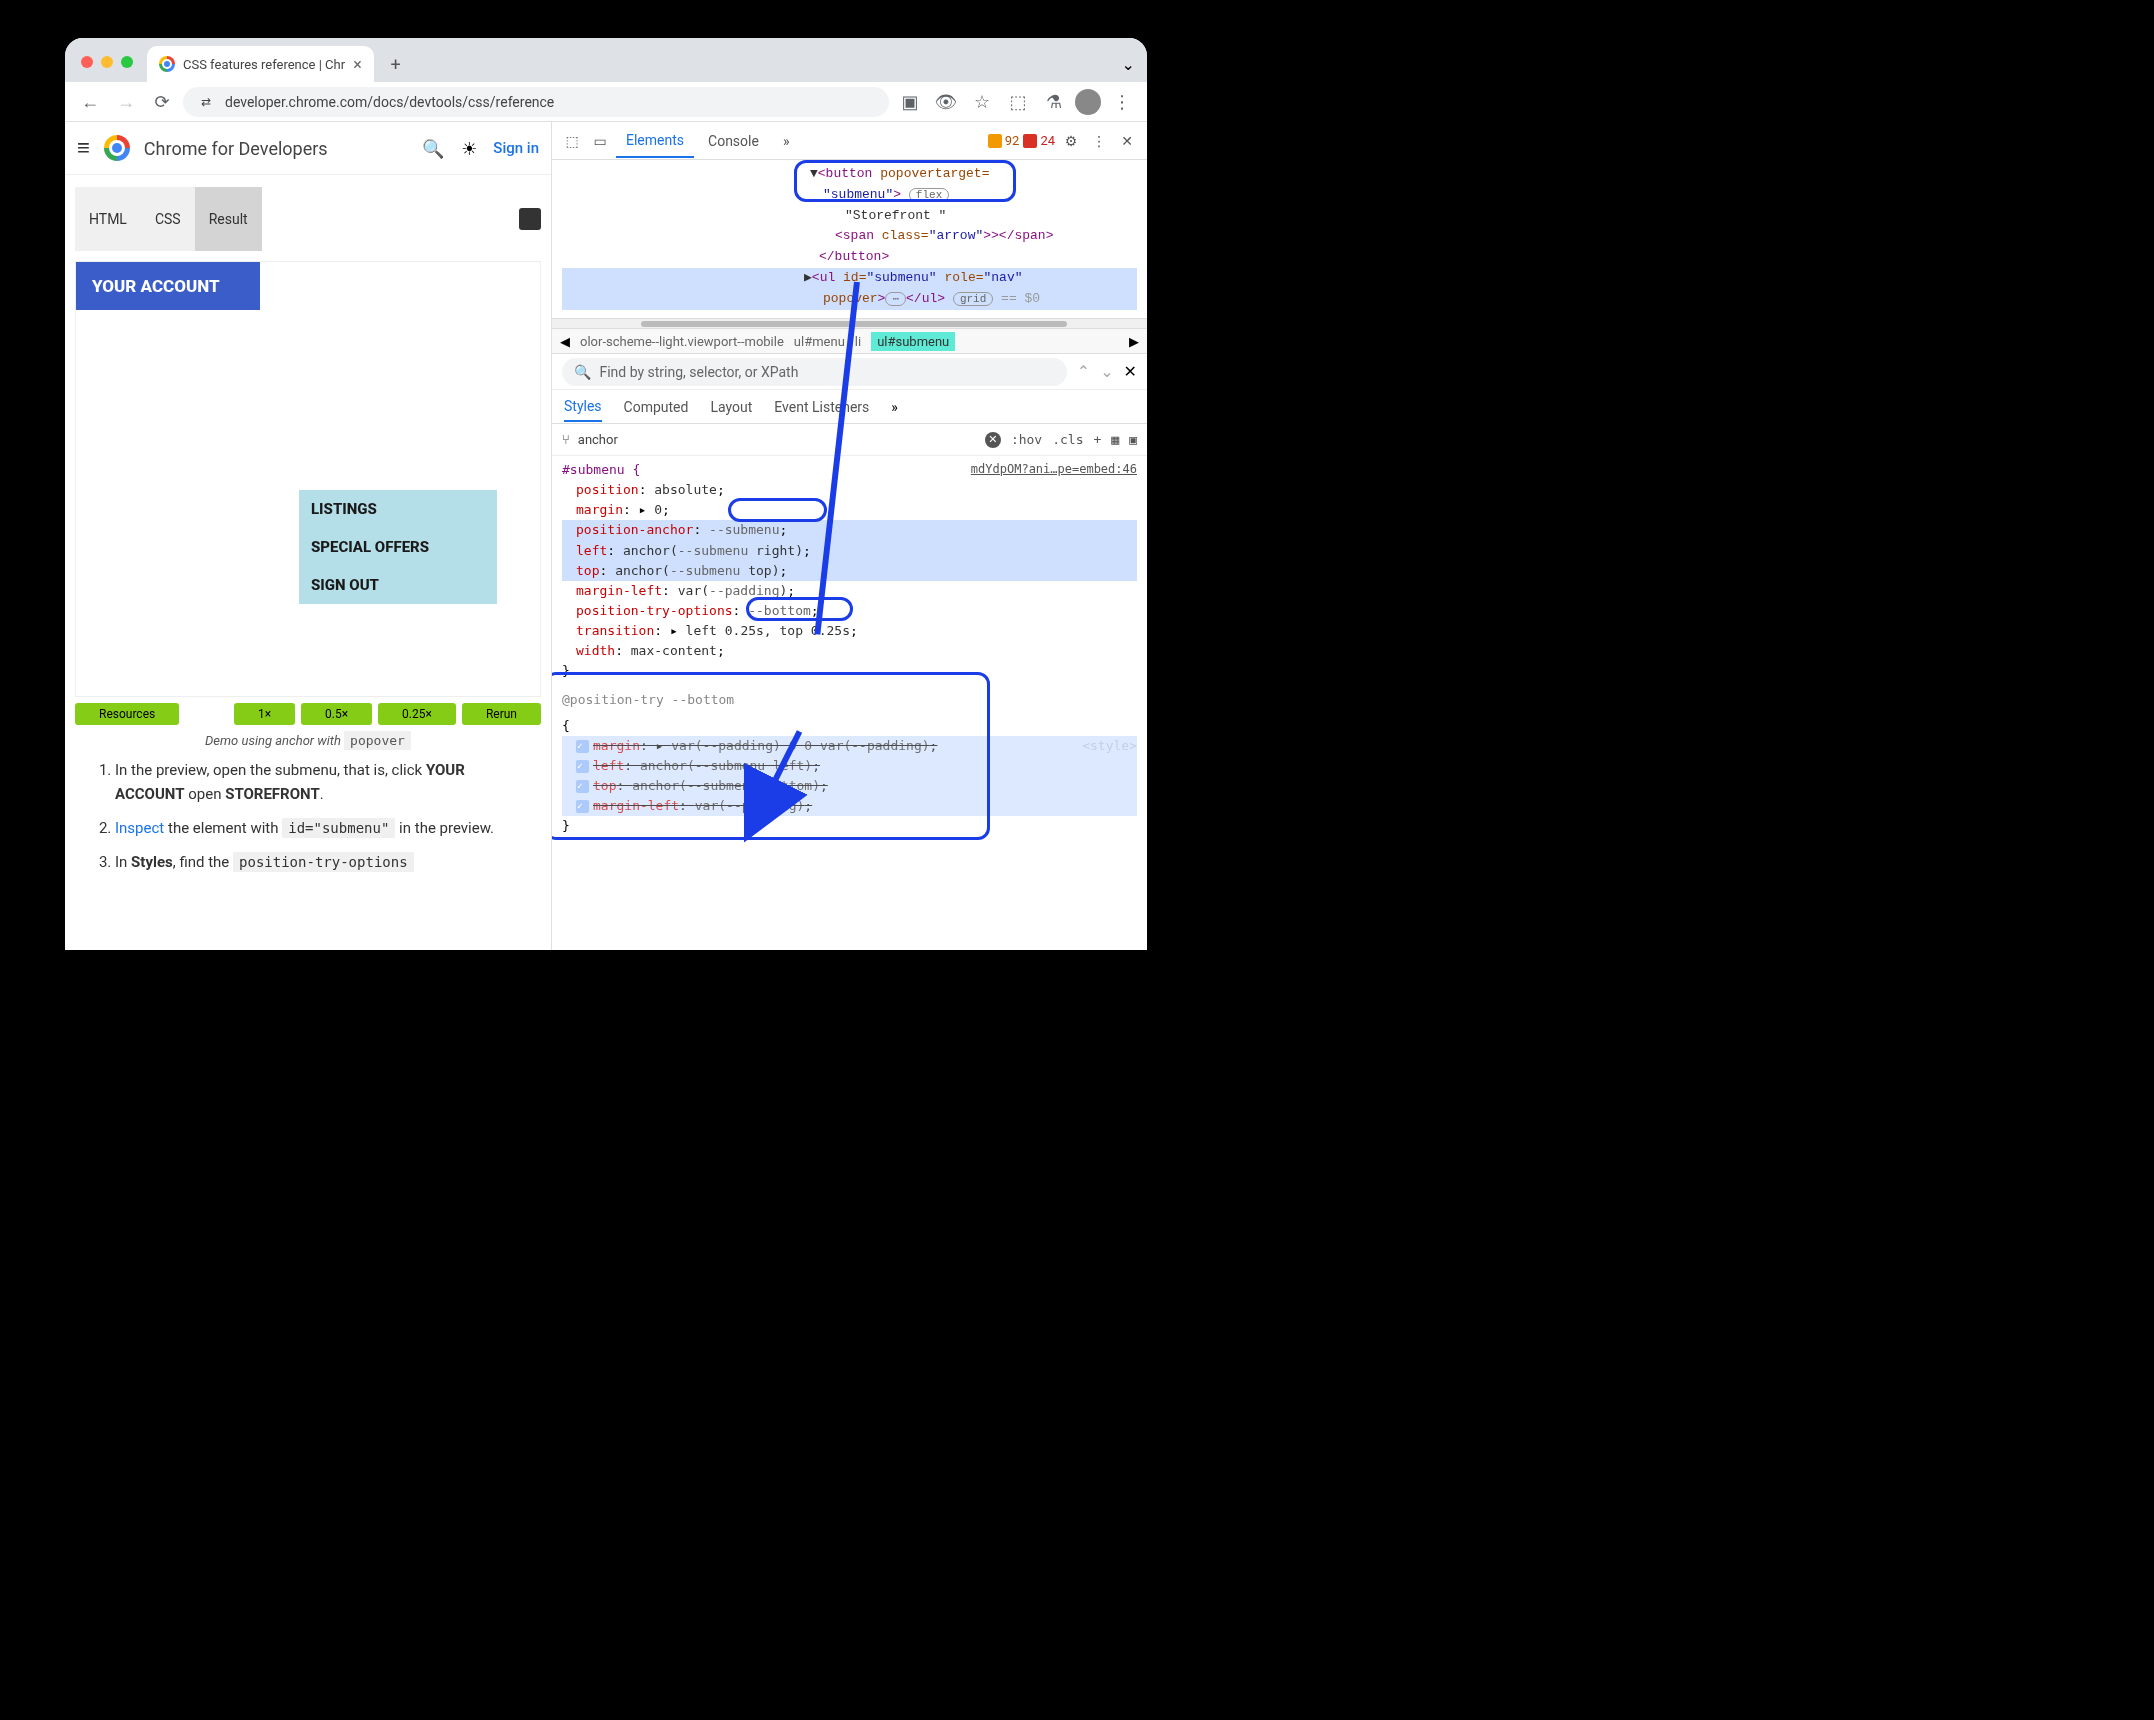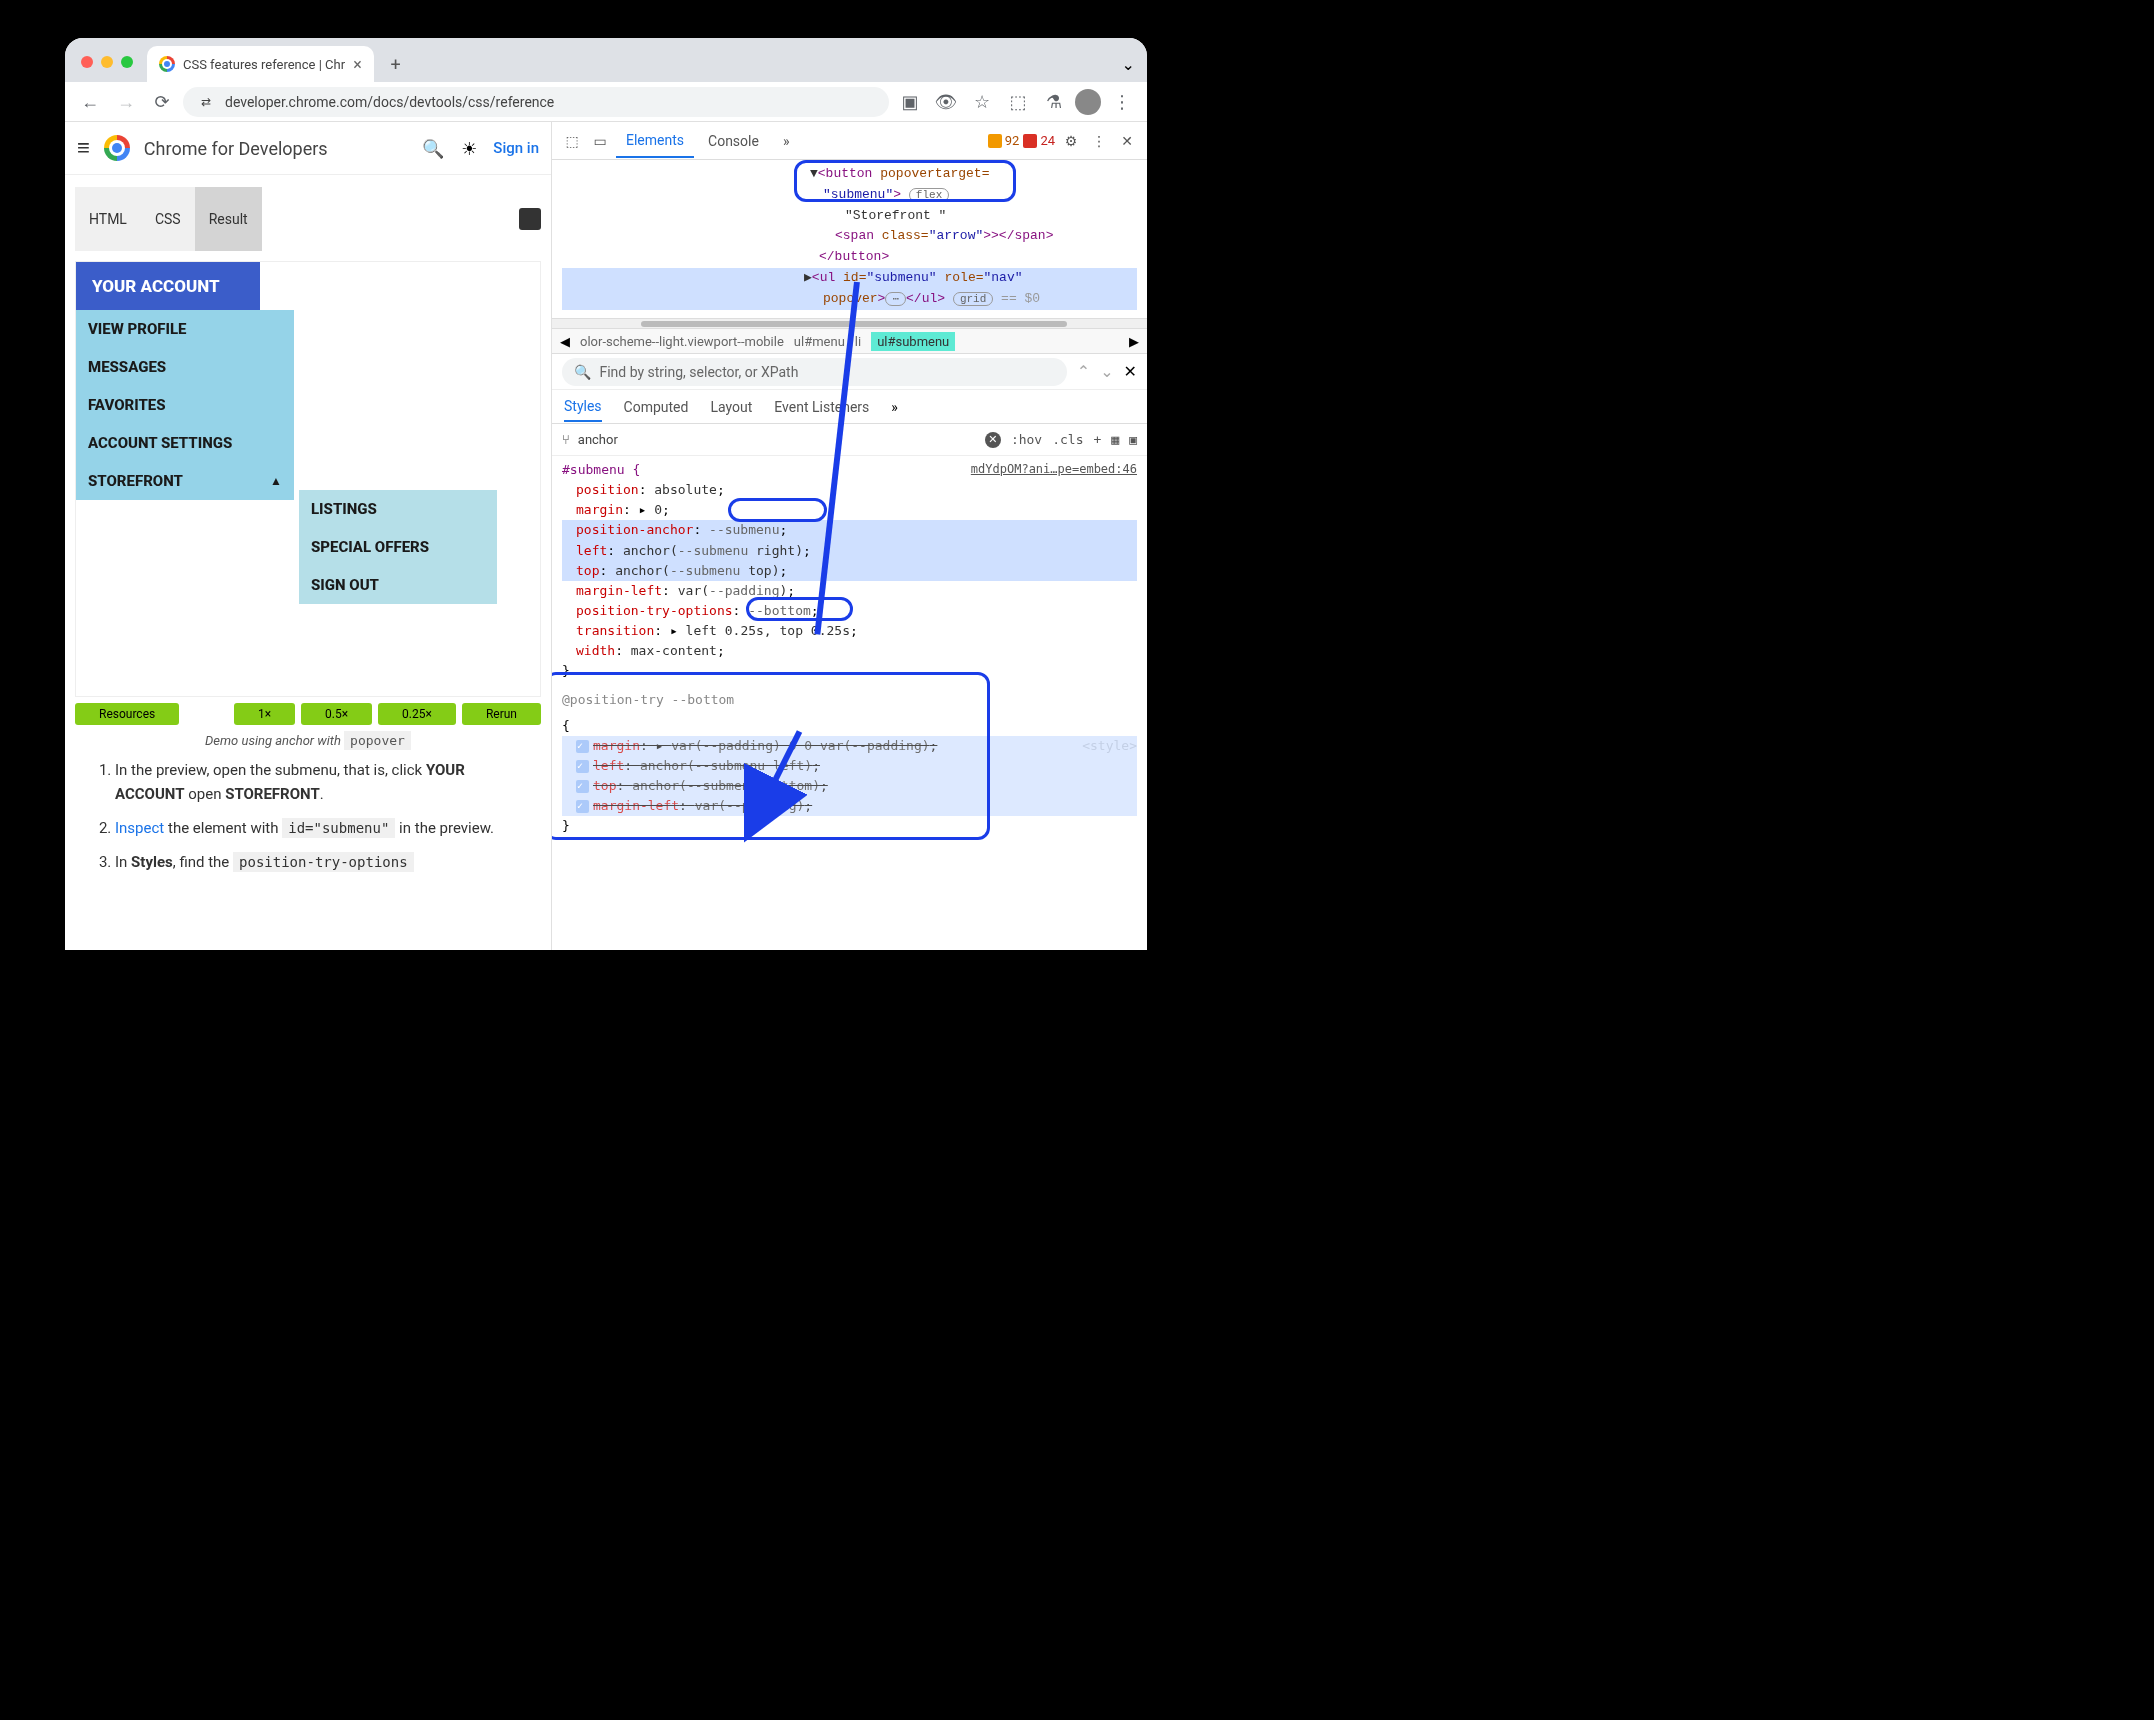--- a/index.html
+++ b/index.html
@@ -196,30 +196,20 @@
       <div class="demo-area">
         <div class="code-tabs">
           <div class="code-tab">HTML</div>
           <div class="code-tab">CSS</div>
           <div class="code-tab active">Result</div>
           <div class="codepen"></div>
         </div>
 
         <div class="menu-demo">
           <div class="main-menu-item">YOUR ACCOUNT</div>
-          <div class="submenu">
-            <div class="submenu-item">VIEW PROFILE</div>
-            <div class="submenu-item">MESSAGES</div>
-            <div class="submenu-item">FAVORITES</div>
-            <div class="submenu-item">ACCOUNT SETTINGS</div>
-            <div class="submenu-item">
-              <span>STOREFRONT</span>
-              <span style="font-size:12px">▲</span>
-            </div>
-          </div>
           <div class="submenu2">
             <div class="submenu2-item">LISTINGS</div>
             <div class="submenu2-item">SPECIAL OFFERS</div>
             <div class="submenu2-item">SIGN OUT</div>
           </div>
         </div>
 
         <div class="demo-footer">
           <span class="pill">Resources</span>
           <span style="margin-left:auto"></span>

